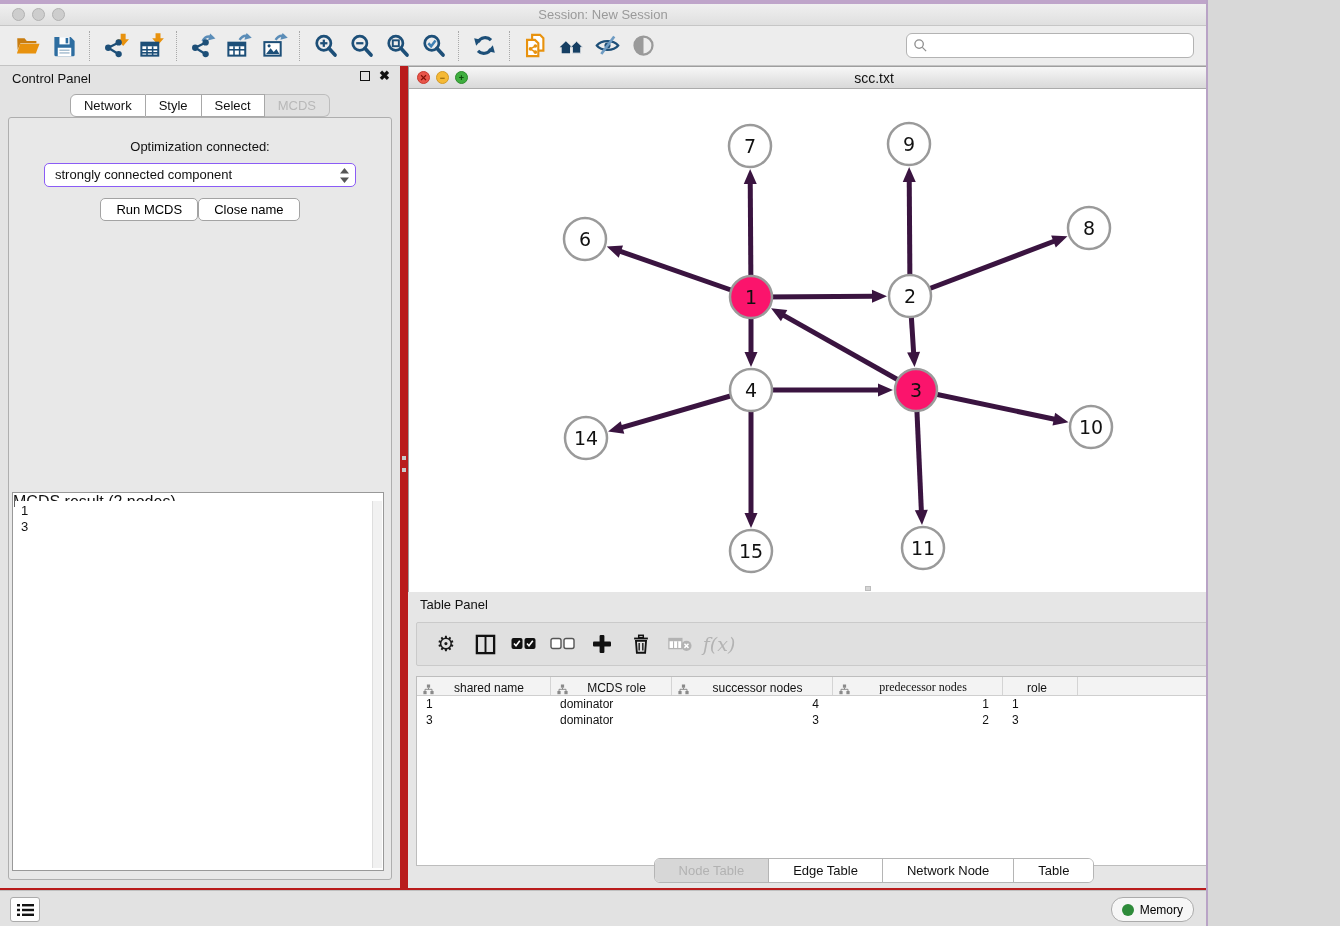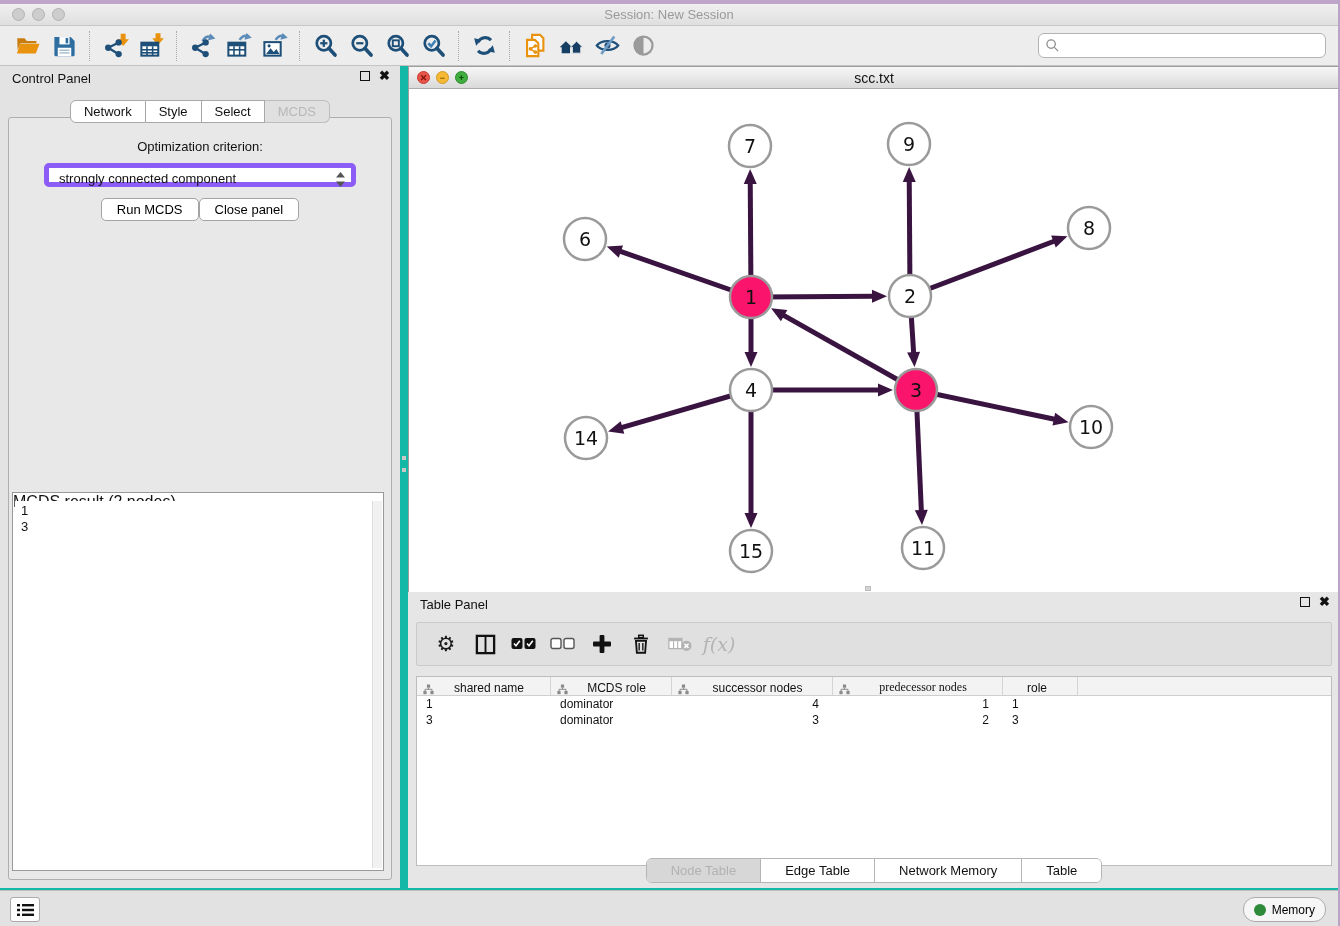--- a/index.html
+++ b/index.html
@@ -1,17 +1,17 @@
 <!DOCTYPE html>
 <html><head>
 <meta charset="utf-8">
 <style>
   * { margin:0; padding:0; box-sizing:border-box; }
   html,body { background:#d8d8d8; }
-  #app { position:relative; width:1340px; height:926px; background:#14b8a6;
+  #app { position:relative; width:1208px; height:926px; background:#b91c1c;
          font-family:"Liberation Sans", sans-serif; color:#111; overflow:hidden;
          border-right:2px solid #b9a3c6; }
   .top-strip { position:absolute; left:0; top:0; width:100%; height:4px; background:#bfa5ca; }
 
   
   .titlebar { position:absolute; left:0; top:4px; width:100%; height:22px;
               background:linear-gradient(#f0f0f0,#dfdfdf); border-bottom:1px solid #c6c6c6; }
   .tl-group { position:absolute; left:12px; top:4px; display:flex; gap:7px; }
   .tl { width:13px; height:13px; border-radius:50%; background:#cdcdcd; border:1px solid #b2b2b2; display:inline-block; }
   .win-title { position:absolute; left:0; right:0; top:3px; text-align:center; font-size:13px; color:#9a9a9a; }
@@ -25,29 +25,29 @@
   .search-wrap { position:absolute; right:12px; top:7px; width:288px; height:25px; background:#fff;
                  border:1px solid #b3b3b3; border-radius:6px; display:flex; align-items:center; padding-left:6px; }
   .search-wrap input { border:none; outline:none; flex:1; height:20px; font-size:13px; background:transparent; }
 
   
   .control-panel { position:absolute; left:0; top:66px; width:400px; height:822px; background:#e3e3e3; }
   .panel-header { position:relative; height:26px; padding:5px 12px 0 12px; font-size:13px; }
   .panel-btns { position:absolute; right:10px; top:5px; display:flex; gap:9px; align-items:center; }
   .float-btn { width:10px; height:10px; border:1.6px solid #111; display:inline-block; background:transparent; cursor:pointer; }
   .close-btn { font-size:13px; font-weight:bold; color:#111; line-height:10px; cursor:pointer; background:none; border:none; }
-  .cp-tabs { position:relative; z-index:2; display:flex; justify-content:center; margin-top:8px; }
+  .cp-tabs { position:relative; z-index:2; display:flex; justify-content:center; margin-top:2px; }
   .tab { padding:3px 13px; font-size:13px; background:#fff; border:1px solid #a8a8a8; border-left-width:0; cursor:pointer; }
   .tab:first-child { border-left-width:1px; border-radius:6px 0 0 6px; }
   .tab:last-child { border-radius:0 6px 6px 0; }
   .tab.active { background:#e0e0e0; color:#b8b8b8; border-color:#bdbdbd; }
   .cp-content { position:absolute; left:8px; right:8px; top:51px; bottom:8px;
                 border:1px solid #aeaeae; border-radius:3px; background:#e8e8e8; }
   .opt-label { text-align:center; margin-top:21px; font-size:13px; }
-  .combo { position:relative; margin:9px 35px 0 35px; height:24px; background:#fff; border:5px solid #8b5cf6;
+  .combo { position:relative; margin:9px 35px 0 35px; height:24px; background:#fff; border:1px solid #8b5cf6;
            border-radius:5px; font-size:13px; line-height:22px; padding-left:10px; cursor:pointer; }
   .combo .chev { position:absolute; right:5px; top:3px; }
   .btn-row { display:flex; justify-content:center; margin-top:11px; }
   .push-btn { font-size:13px; padding:3px 15px; background:#fff; border:1px solid #a3a3a3; border-radius:5px; cursor:pointer;
               font-family:"Liberation Sans", sans-serif; }
   .groupbox { position:absolute; left:3px; top:374px; width:372px; height:379px; border:1px solid #999; background:#fff; }
   .result-area { position:absolute; left:2px; right:12px; top:8px; bottom:2px; background:#fff;
                  font-size:13px; line-height:16px; padding:2px 0 0 6px; white-space:pre; overflow:hidden; }
   .result-scroll { position:absolute; right:1px; top:8px; bottom:2px; width:10px; background:#f1f1f1; border-left:1px solid #dedede; }
 
@@ -277,31 +277,31 @@
         <button class="close-btn">✖</button>
       </span>
     </div>
     <div class="cp-tabs">
       <span class="tab">Network</span>
       <span class="tab">Style</span>
       <span class="tab">Select</span>
       <span class="tab active">MCDS</span>
     </div>
     <div class="cp-content">
-      <div class="opt-label">Optimization criterion:</div>
+      <div class="opt-label">Optimization connected:</div>
       <div class="combo">
         <span>strongly connected component</span>
         <svg class="chev" width="11" height="17" viewBox="0 0 11 17">
           <polygon points="5.5,1 10,6.5 1,6.5" fill="#555"></polygon>
           <polygon points="5.5,16 10,10.5 1,10.5" fill="#555"></polygon>
         </svg>
       </div>
       <div class="btn-row">
         <button class="push-btn">Run MCDS</button>
-        <button class="push-btn">Close panel</button>
+        <button class="push-btn">Close name</button>
       </div>
       <div class="groupbox">
         <span class="gb-title">MCDS result (2 nodes)</span>
         <div class="result-area" id="result-area">1
 3</div>
         <div class="result-scroll"></div>
       </div>
     </div>
   </div>
 
@@ -546,21 +546,21 @@
             <div class="td" style="width: 170px; text-align: right; padding: 1px 14px 0px 4px;">2</div>
             <div class="td" style="width: 75px; text-align: left; padding: 1px 4px 0px 9px;">3</div>
           </div>
         </div>
     </div>
 
     <div class="tp-tabs">
       <div class="tp-tabs-inner">
         <span class="btab active">Node Table</span>
         <span class="btab">Edge Table</span>
-        <span class="btab">Network Memory</span>
+        <span class="btab">Network Node</span>
         <span class="btab">Table</span>
       </div>
     </div>
   </div>
 
   <div class="statusbar">
     <button class="list-btn">
       <svg width="17" height="14" viewBox="0 0 17 14">
         <g fill="#111">
           <rect x="0" y="1" width="3" height="2.4"></rect>

